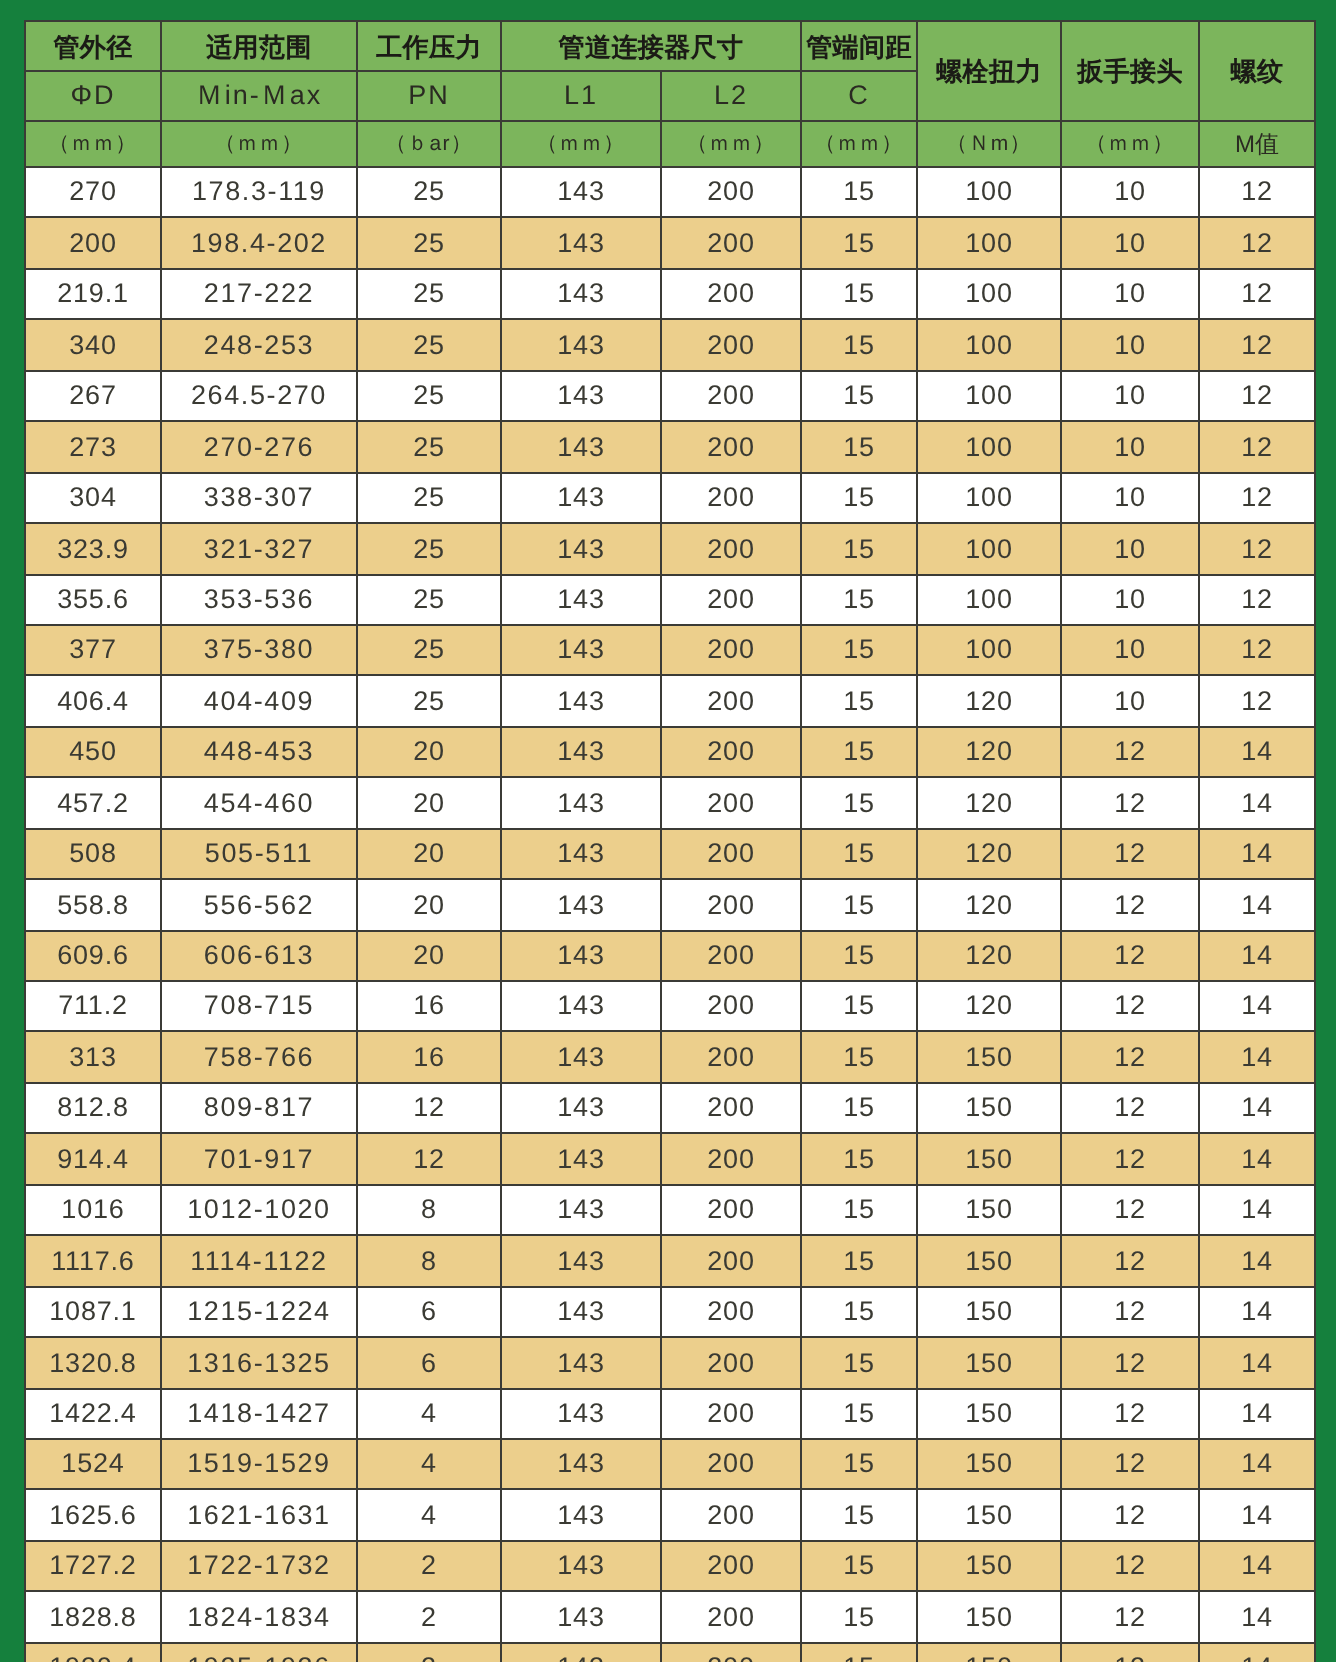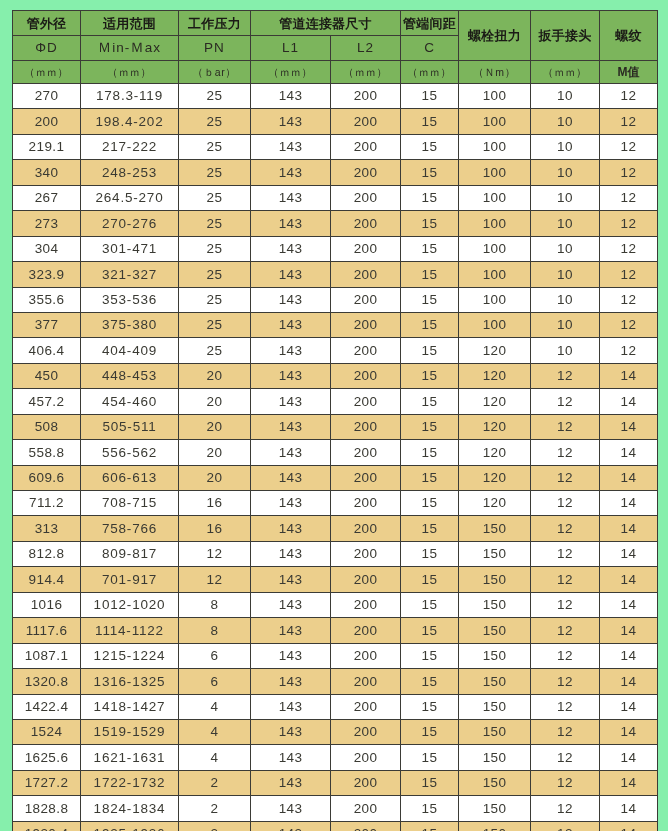--- a/index.html
+++ b/index.html
@@ -12,21 +12,21 @@
     width: 668px;
     height: 831px;
     font-family: "Liberation Sans", "DejaVu Sans", sans-serif;
     color: #222222;
     overflow: hidden;
   }
   #page {
     position: relative;
     width: 668px;
     height: 831px;
-    background: #86efac;
+    background: #15803d;
     box-sizing: border-box;
   }
   #table-wrap {
     position: absolute;
     left: 12px;
     top: 10px;
     width: 645px;
   }
   table.spec {
     border-collapse: collapse;
@@ -67,21 +67,21 @@
     color: #2a2a22;
   }
   thead th.unit {
     font-weight: normal;
     font-size: 10.5px;
     letter-spacing: 0.6px;
     color: #2a2a22;
     height: 22px;
   }
   thead th.unit.bold {
-    font-weight: bold;
+    font-weight: normal;
     font-size: 12px;
     letter-spacing: 0;
   }
   thead th.rowspan3 {
     font-weight: bold;
     font-size: 13px;
   }
 
   tbody td {
     height: 24.45px;
@@ -220,21 +220,21 @@
             <td>25</td>
             <td>143</td>
             <td>200</td>
             <td>15</td>
             <td>100</td>
             <td>10</td>
             <td>12</td>
           </tr>
           <tr>
             <td>304</td>
-            <td class="range">301-471</td>
+            <td class="range">338-307</td>
             <td>25</td>
             <td>143</td>
             <td>200</td>
             <td>15</td>
             <td>100</td>
             <td>10</td>
             <td>12</td>
           </tr>
           <tr class="alt">
             <td>323.9</td>

